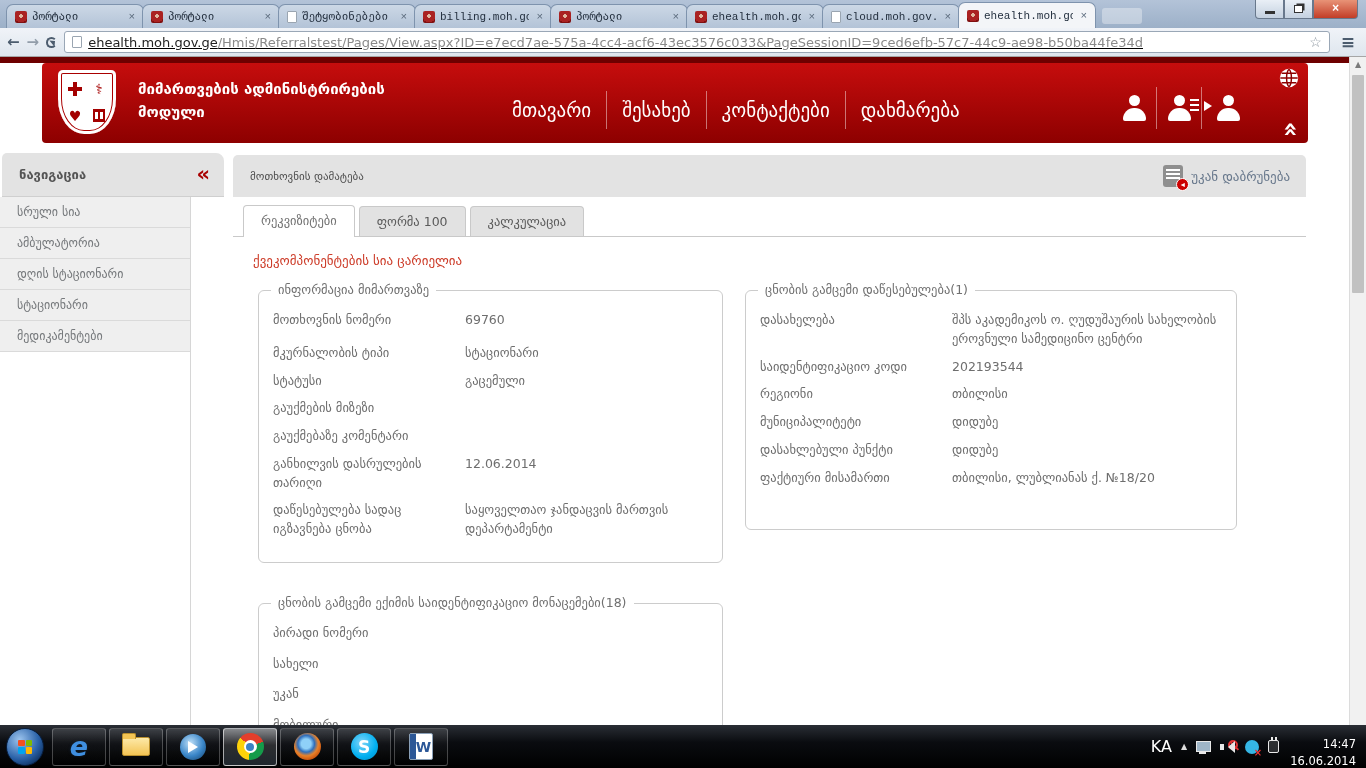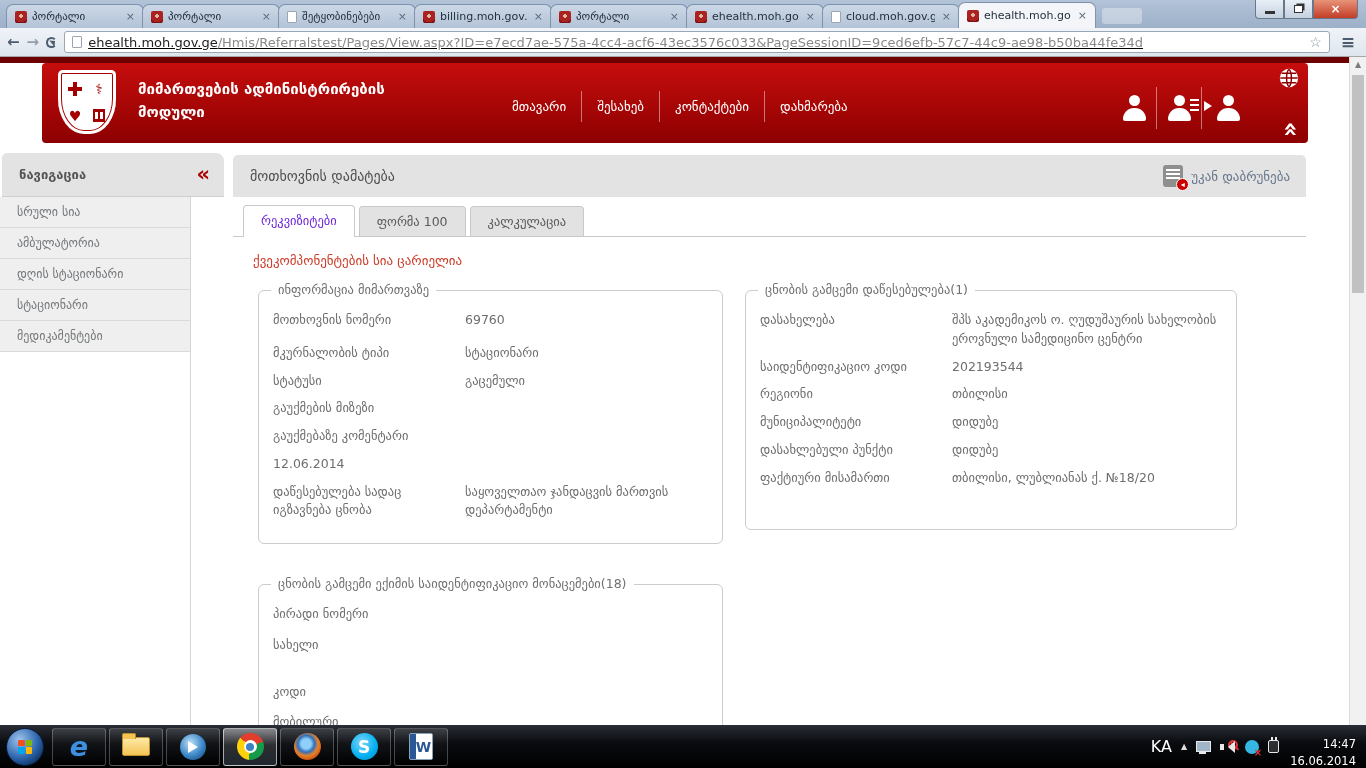--- a/index.html
+++ b/index.html
@@ -1,20 +1,20 @@
 <!DOCTYPE html>
 <html><head>
 <meta charset="utf-8">
 <style>
   * { margin:0; padding:0; box-sizing:border-box; }
   html,body { width:1366px; height:768px; overflow:hidden; font-family:"DejaVu Sans", sans-serif; }
   body { background:#fff; }
 
   
-  .tabstrip { position:relative; height:28px; background:linear-gradient(#b3c3d8,#9cb0c8); display:flex; align-items:flex-end; padding-left:6px; }
+  .tabstrip { position:relative; height:28px; background:linear-gradient(#b3c3d8,#9cb0c8); display:flex; align-items:flex-end; padding-left:6px;font-family:Liberation Mono, monospace; }
   .tab { position:relative; width:138px; height:24px; display:flex; align-items:center; gap:5px; padding:0 6px 0 8px;
          background:linear-gradient(#ccd8e6,#b3c3d7); border:1px solid #7e93ad; border-bottom:none;
          border-radius:7px 7px 0 0; margin-right:-2px; font-size:11px; color:#24303f; cursor:default; }
   .tab.active { background:#f3f5f8; z-index:3; height:26px; }
   .tab-label { flex:1; overflow:hidden; white-space:nowrap; }
   .tab-close { color:#5a6a7c; font-size:11px; padding:0 2px; }
   .fav { width:12px; height:12px; flex:none; display:inline-block; }
   .fav.moh { background:radial-gradient(circle at 50% 40%, #e0b8a0 0 20%, #a22 21% 70%, #801010 71%); border-radius:2px; }
   .fav.page { width:10px; height:12px; background:#fff; border:1px solid #9aa5b1; border-radius:1px; }
   .newtab { width:40px; height:16px; background:rgba(255,255,255,.35); border-radius:3px; margin:0 0 4px 8px; }
@@ -47,21 +47,21 @@
           border-radius:5px 5px 45% 45%/5px 5px 55% 55%; box-shadow:inset 0 0 0 3px #fff, inset 0 0 0 4px #a00; display:grid; grid-template:1fr 1fr / 1fr 1fr; align-items:center; justify-items:center; padding:5px; }
   .logo span { color:#a40000; font-size:14px; line-height:1; }
   .lg-cross { position:relative; width:14px; height:14px; }
   .lg-cross::before,.lg-cross::after { content:""; position:absolute; background:#a40000; }
   .lg-cross::before { left:5px; top:0; width:4px; height:14px; }
   .lg-cross::after { left:0; top:5px; width:14px; height:4px; }
   .lg-col { width:12px; height:13px; border-top:3px solid #a40000; border-bottom:3px solid #a40000;
             background:repeating-linear-gradient(90deg,#a40000 0 2px,transparent 2px 5px); }
   .site-title { position:absolute; left:96px; top:15px; font-size:15px; font-weight:bold; line-height:1.55; }
   .site-nav { position:absolute; left:455px; top:28px; display:flex; }
-  .site-nav .nav-item { padding:8px 15px; font-size:13px; color:#fff; }
+  .site-nav .nav-item { padding:8px 15px; font-size:19px; color:#fff; }
   .site-nav .nav-item + .nav-item { border-left:1px solid rgba(255,255,255,.45); }
   .user-icons { position:absolute; right:62px; top:24px; display:flex; }
   .uicell { width:45px; height:42px; display:flex; align-items:center; justify-content:center; position:relative; }
   .uicell + .uicell { border-left:1px solid rgba(255,255,255,.45); }
   .person { position:relative; width:26px; height:26px; }
   .person::before { content:""; position:absolute; top:0; left:8px; width:11px; height:11px; border-radius:50%; background:#fff; }
   .person::after { content:""; position:absolute; bottom:0; left:2px; width:23px; height:13px; border-radius:11px 11px 2px 2px; background:#fff; }
   .plist { position:absolute; right:2px; top:12px; width:9px; height:12px;
            background:repeating-linear-gradient(#fff 0 2px, transparent 2px 5px); }
   .parrow { position:absolute; left:2px; top:14px; width:0; height:0; border:5px solid transparent; border-left:8px solid #fff; }
@@ -72,31 +72,31 @@
   .sb-title-box { position:absolute; left:2px; top:96px; width:222px; height:44px; background:#e3e3e3;
                   border-radius:5px 8px 0 0; border-bottom:1px solid #cfcfcf; display:flex; align-items:center; }
   .sb-title { font-size:13px; font-weight:bold; color:#555; padding-left:17px; flex:1; }
   .sb-collapse { color:#a90000; font-size:21px; font-weight:bold; padding-right:14px; line-height:1; }
   .sb-rail { position:absolute; left:0; top:140px; width:191px; height:528px; border-right:1px solid #d6d6d6; background:#fff; }
   .sb-item { height:31px; line-height:31px; background:#efefef; border-bottom:1px solid #dadada; font-size:12px; color:#76797c; padding-left:17px; cursor:pointer; }
 
   
   .main { position:absolute; left:233px; top:98px; width:1073px; }
   .main-header { height:42px; background:#e3e3e3; border-radius:5px 5px 0 0; display:flex; align-items:center; }
-  .page-title { font-size:14px; color:#4f4f4f; padding-left:17px; flex:1; }
+  .page-title { font-size:11px; color:#4f4f4f; padding-left:17px; flex:1; }
   .back-wrap { display:flex; align-items:center; gap:8px; padding-right:16px; }
   .ret-icon { position:relative; width:20px; height:22px; background:#8f8f8f; border-radius:3px; }
   .ret-icon::before { content:""; position:absolute; left:3px; top:4px; width:14px; height:2px; background:#fff; box-shadow:0 4px 0 #fff, 0 8px 0 #fff; }
   .ret-badge { position:absolute; right:-6px; bottom:-4px; width:13px; height:13px; background:#c00; border:1.5px solid #fff; border-radius:50%; color:#fff; font-size:8px; line-height:11px; text-align:center; }
   .back-label { font-size:13px; color:#68788c; }
 
   .ctabs { display:flex; align-items:flex-end; margin-top:8px; padding-left:10px; border-bottom:1px solid #c9c9c9; }
   .ctab { padding:7px 17px; font-size:12.5px; color:#5a5a5a; background:#e2e2e2; border:1px solid #c9c9c9; border-bottom:none;
           border-radius:4px 4px 0 0; margin-right:4px; cursor:pointer; }
-  .ctab.active { background:#fff; color:#6d28d9; margin-bottom:-1px; padding-bottom:9px; }
+  .ctab.active { background:#fff; color:#737373; margin-bottom:-1px; padding-bottom:9px; }
   .empty-msg { margin:16px 0 0 20px; font-size:13px; color:#cd3d2a; }
 
   .fs-grid { display:flex; align-items:flex-start; gap:22px; margin:22px 0 0 25px; }
   .fs-col-l { width:465px; }
   .fs-col-r { width:492px; }
   .fieldset { position:relative; border:1px solid #ccc; border-radius:6px; padding:20px 16px 14px 14px; background:#fff; }
   .legend { position:absolute; top:-9px; left:12px; background:#fff; padding:0 7px; font-size:12.5px; color:#707070; }
   .frow { display:flex; margin-bottom:9px; font-size:12.5px; color:#6e6e6e; line-height:1.5; }
   .flabel { width:192px; flex:none; padding-right:10px; }
   .fvalue { flex:1; }
@@ -309,40 +309,41 @@
           </div>
           <div class="frow" style="margin-top:0">
             <div class="flabel">გაუქმების მიზეზი</div>
             <div class="fvalue"></div>
           </div>
           <div class="frow">
             <div class="flabel">გაუქმებაზე კომენტარი</div>
             <div class="fvalue"></div>
           </div>
           <div class="frow">
+            <div class="flabel">განხილვის დასრულების თარიღი</div>
             <div class="fvalue">12.06.2014</div>
           </div>
           <div class="frow">
             <div class="flabel">დაწესებულება სადაც იგზავნება ცნობა</div>
             <div class="fvalue">საყოველთაო ჯანდაცვის მართვის დეპარტამენტი</div>
           </div>
         </div>
 
         <div class="fieldset fs3">
           <span class="legend">ცნობის გამცემი ექიმის საიდენტიფიკაციო მონაცემები(18)</span>
           <div class="frow" style="margin-bottom:12px">
             <div class="flabel">პირადი ნომერი</div>
             <div class="fvalue"></div>
           </div>
-          <div class="frow" style="margin-bottom:28px">
+          <div class="frow" style="margin-bottom:12px">
             <div class="flabel">სახელი</div>
             <div class="fvalue"></div>
           </div>
           <div class="frow" style="margin-bottom:12px">
-            <div class="flabel">კოდი</div>
+            <div class="flabel">უკან</div>
             <div class="fvalue"></div>
           </div>
           <div class="frow" style="margin-bottom:12px">
             <div class="flabel">მობილური</div>
             <div class="fvalue"></div>
           </div>
 
         </div>
       </div>
 

